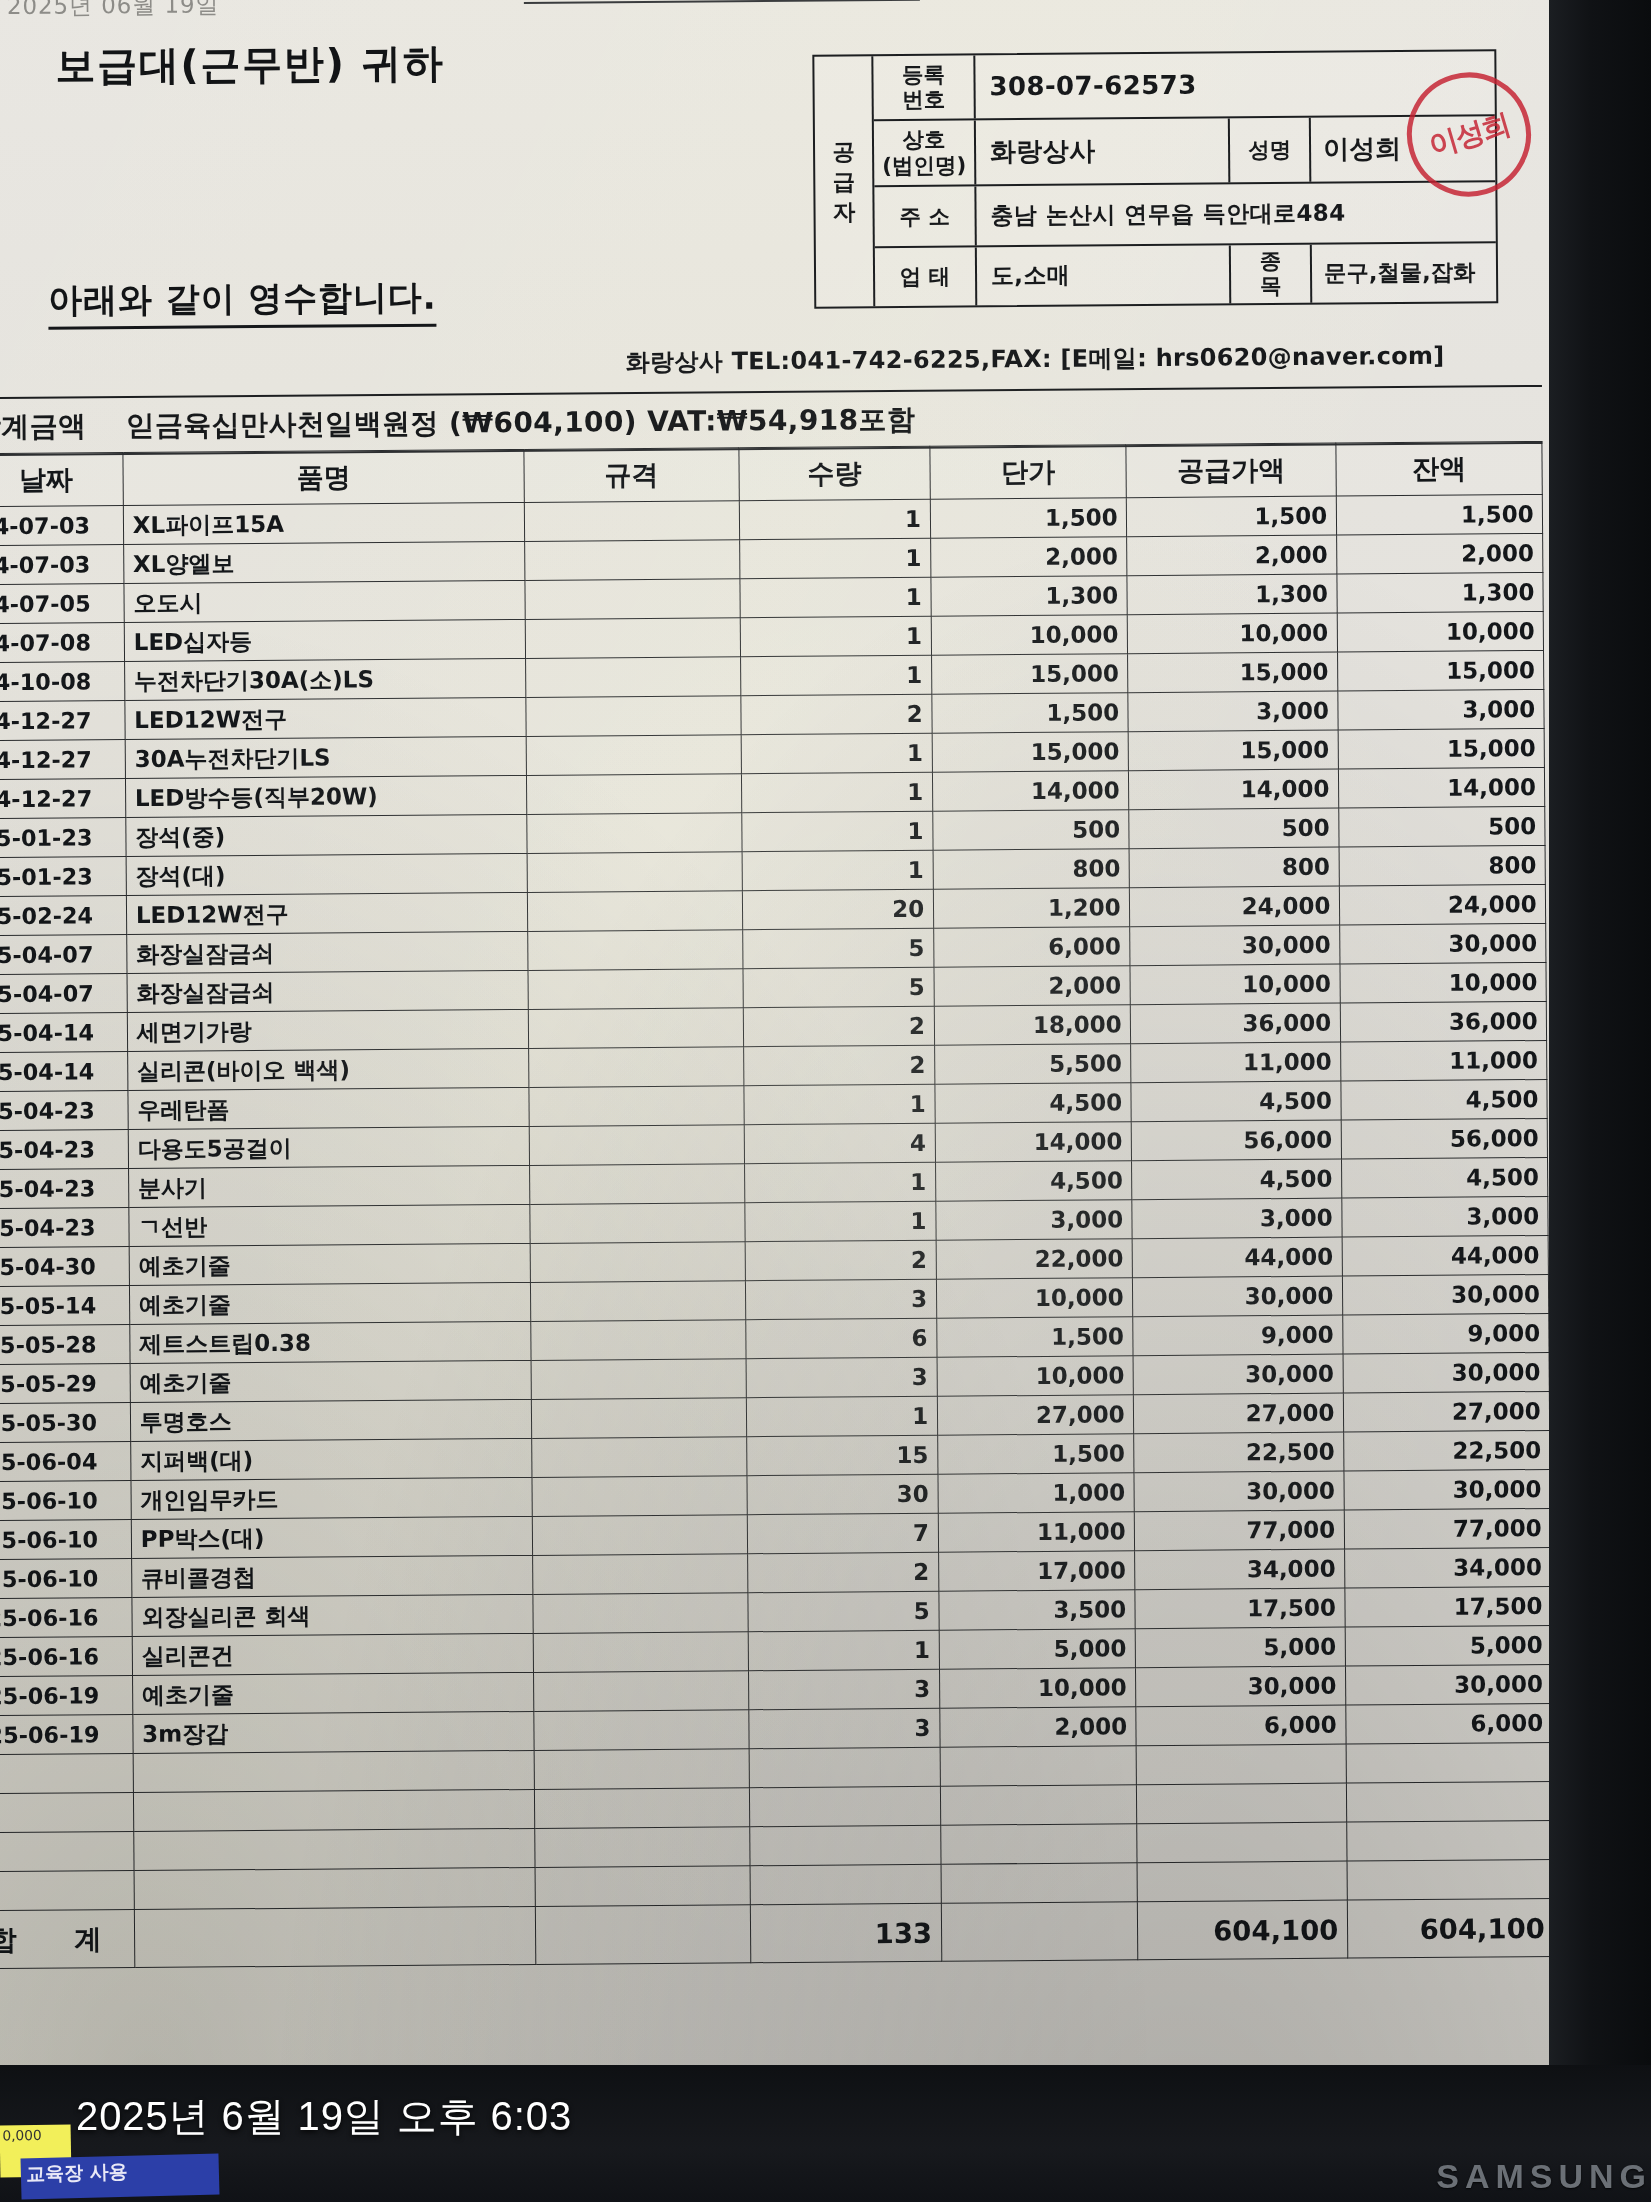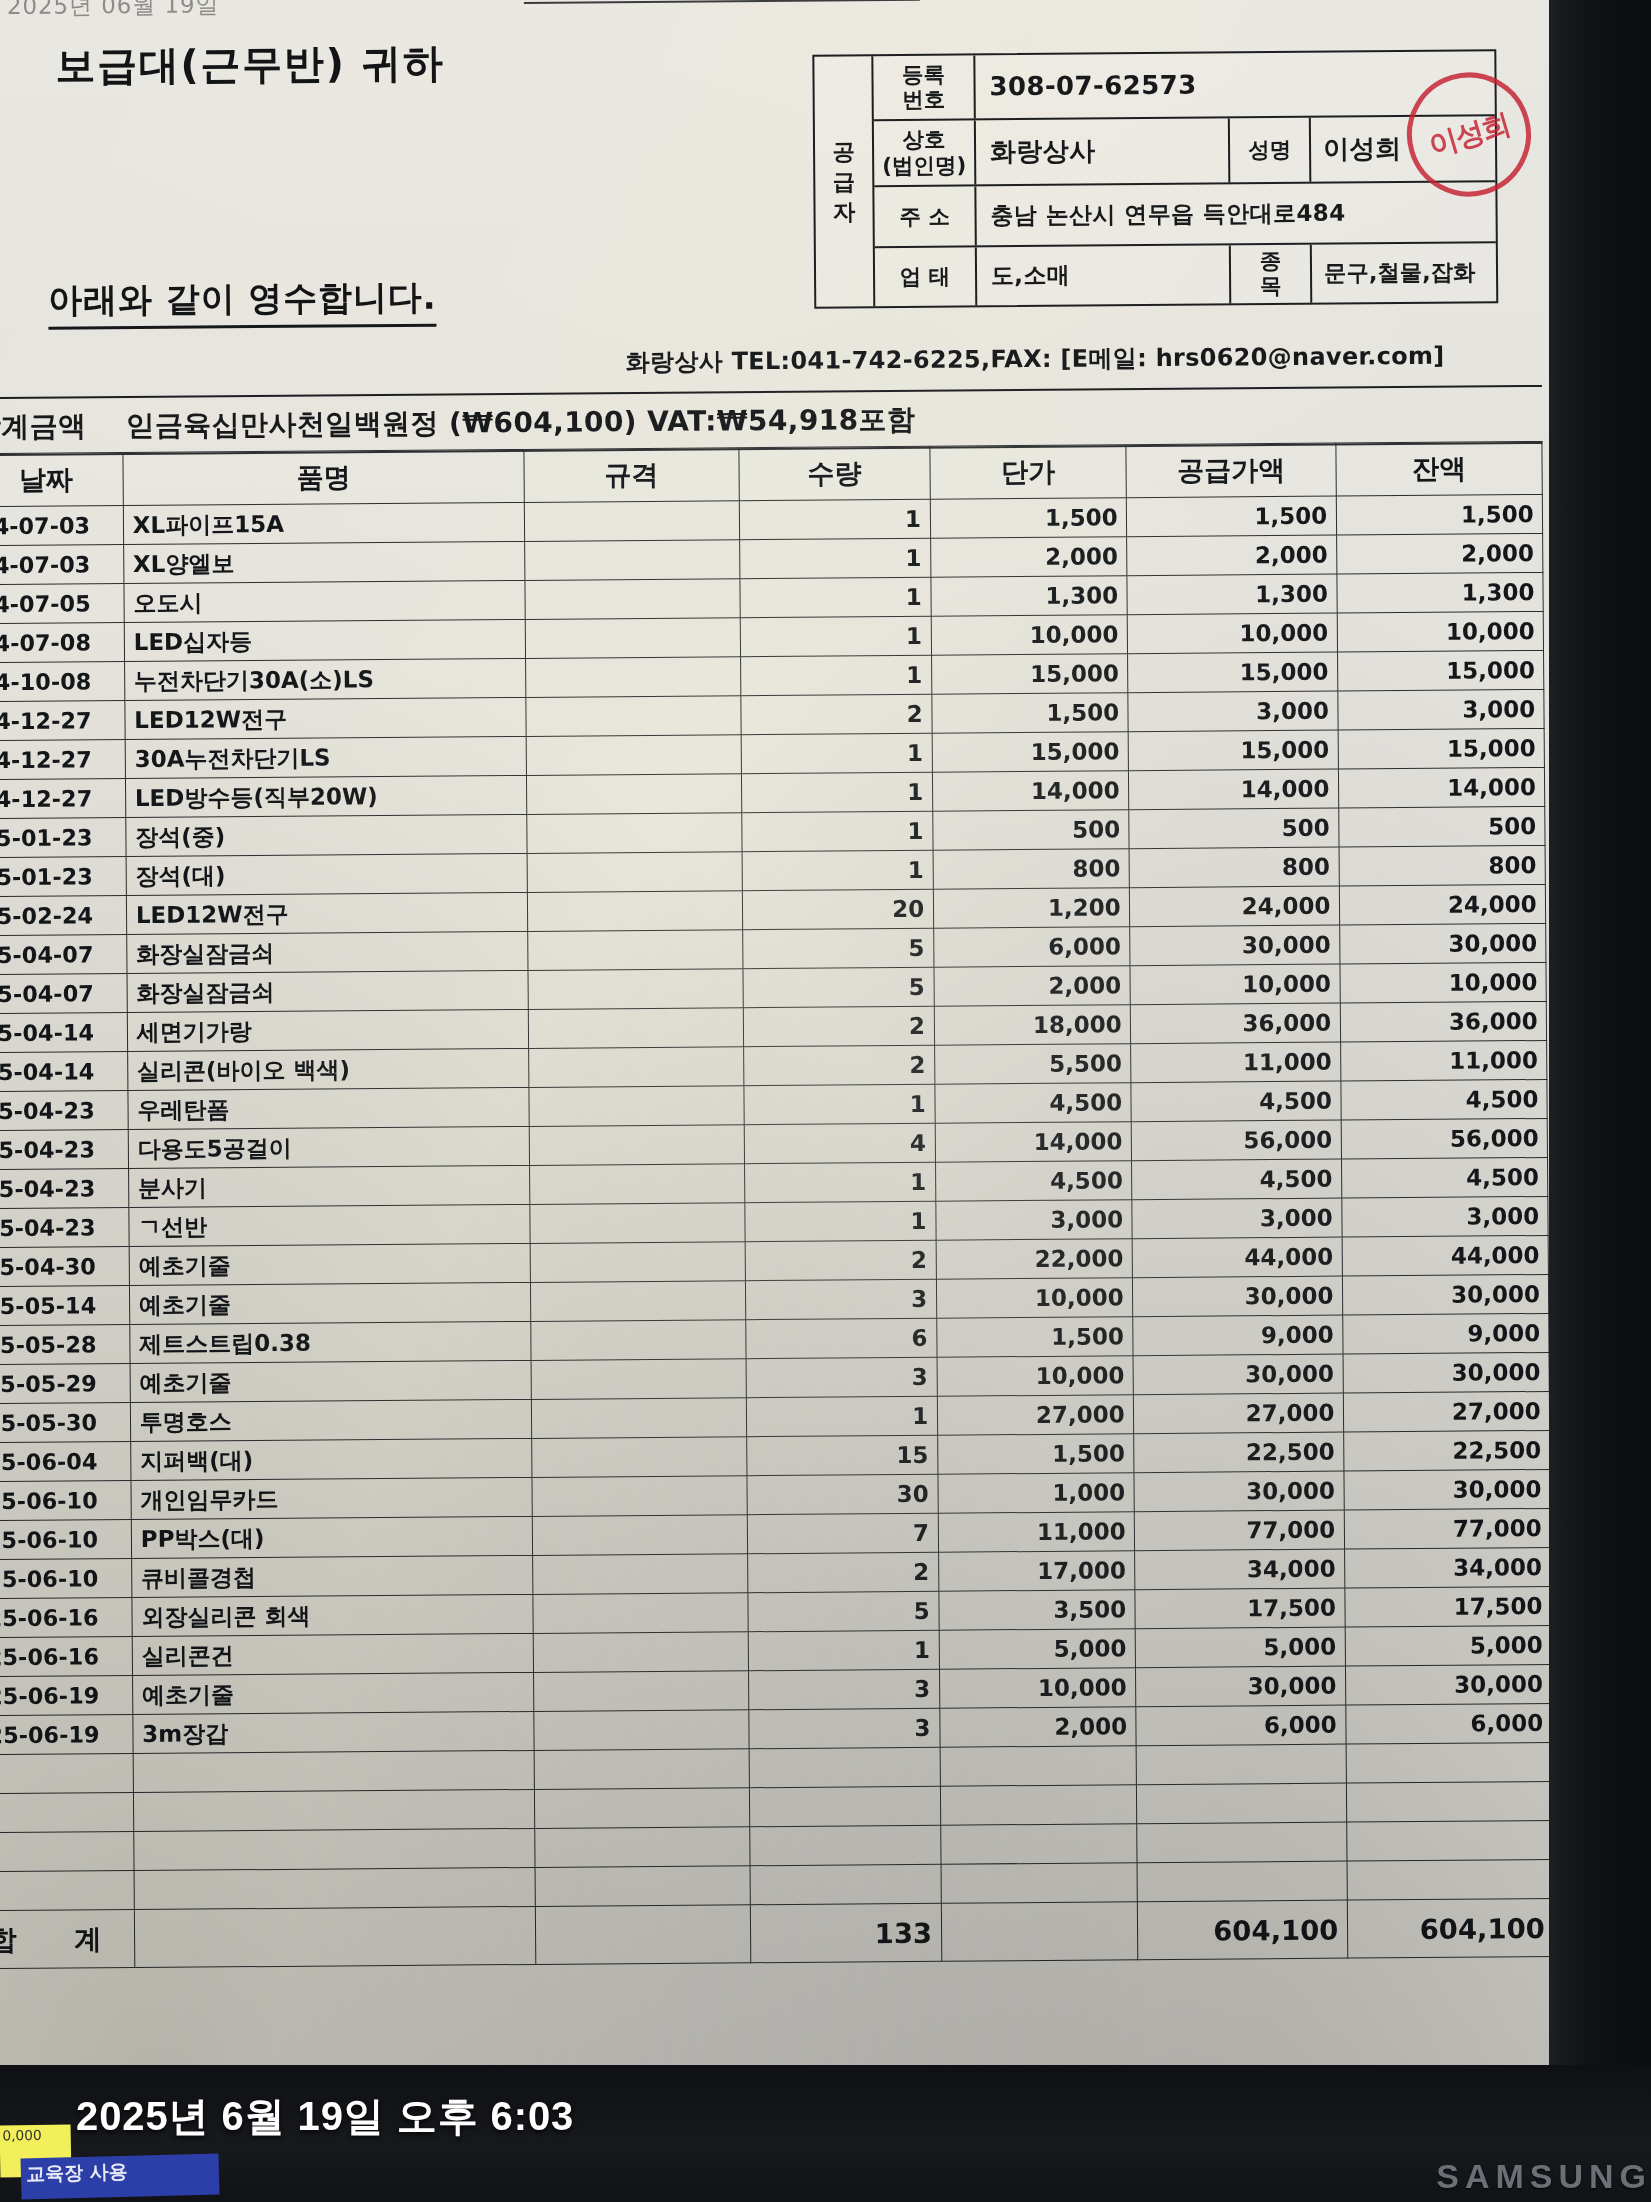--- a/index.html
+++ b/index.html
@@ -161,21 +161,21 @@
   .c-amt{width:206px;text-align:right;}
   .c-bal{width:202px;text-align:right;}
   .empty-row td{height:38px;}
   #tbl tfoot td{
     height:57px;font-size:27.5px;
   }
   #foot-label{letter-spacing:24px;padding-left:8.6px;}
   
   #timestamp{
     position:absolute;left:76px;top:2089px;
-    font-size:40px;font-weight:bold;color:#ffffff;
+    font-size:40px;font-weight:normal;color:#ffffff;
     text-shadow:0 1.7px 5.2px rgba(0,0,0,.85);
     letter-spacing:0.9px;
     font-family:"Liberation Sans",sans-serif;
   }
   
   #note-yellow{
     position:absolute;left:0;top:2125px;width:71px;height:52px;
     background:#f2ef5a;transform:rotate(-1deg);
     font-size:13.8px;color:#333;padding:1.7px 2.6px;box-sizing:border-box;
     overflow:hidden;

